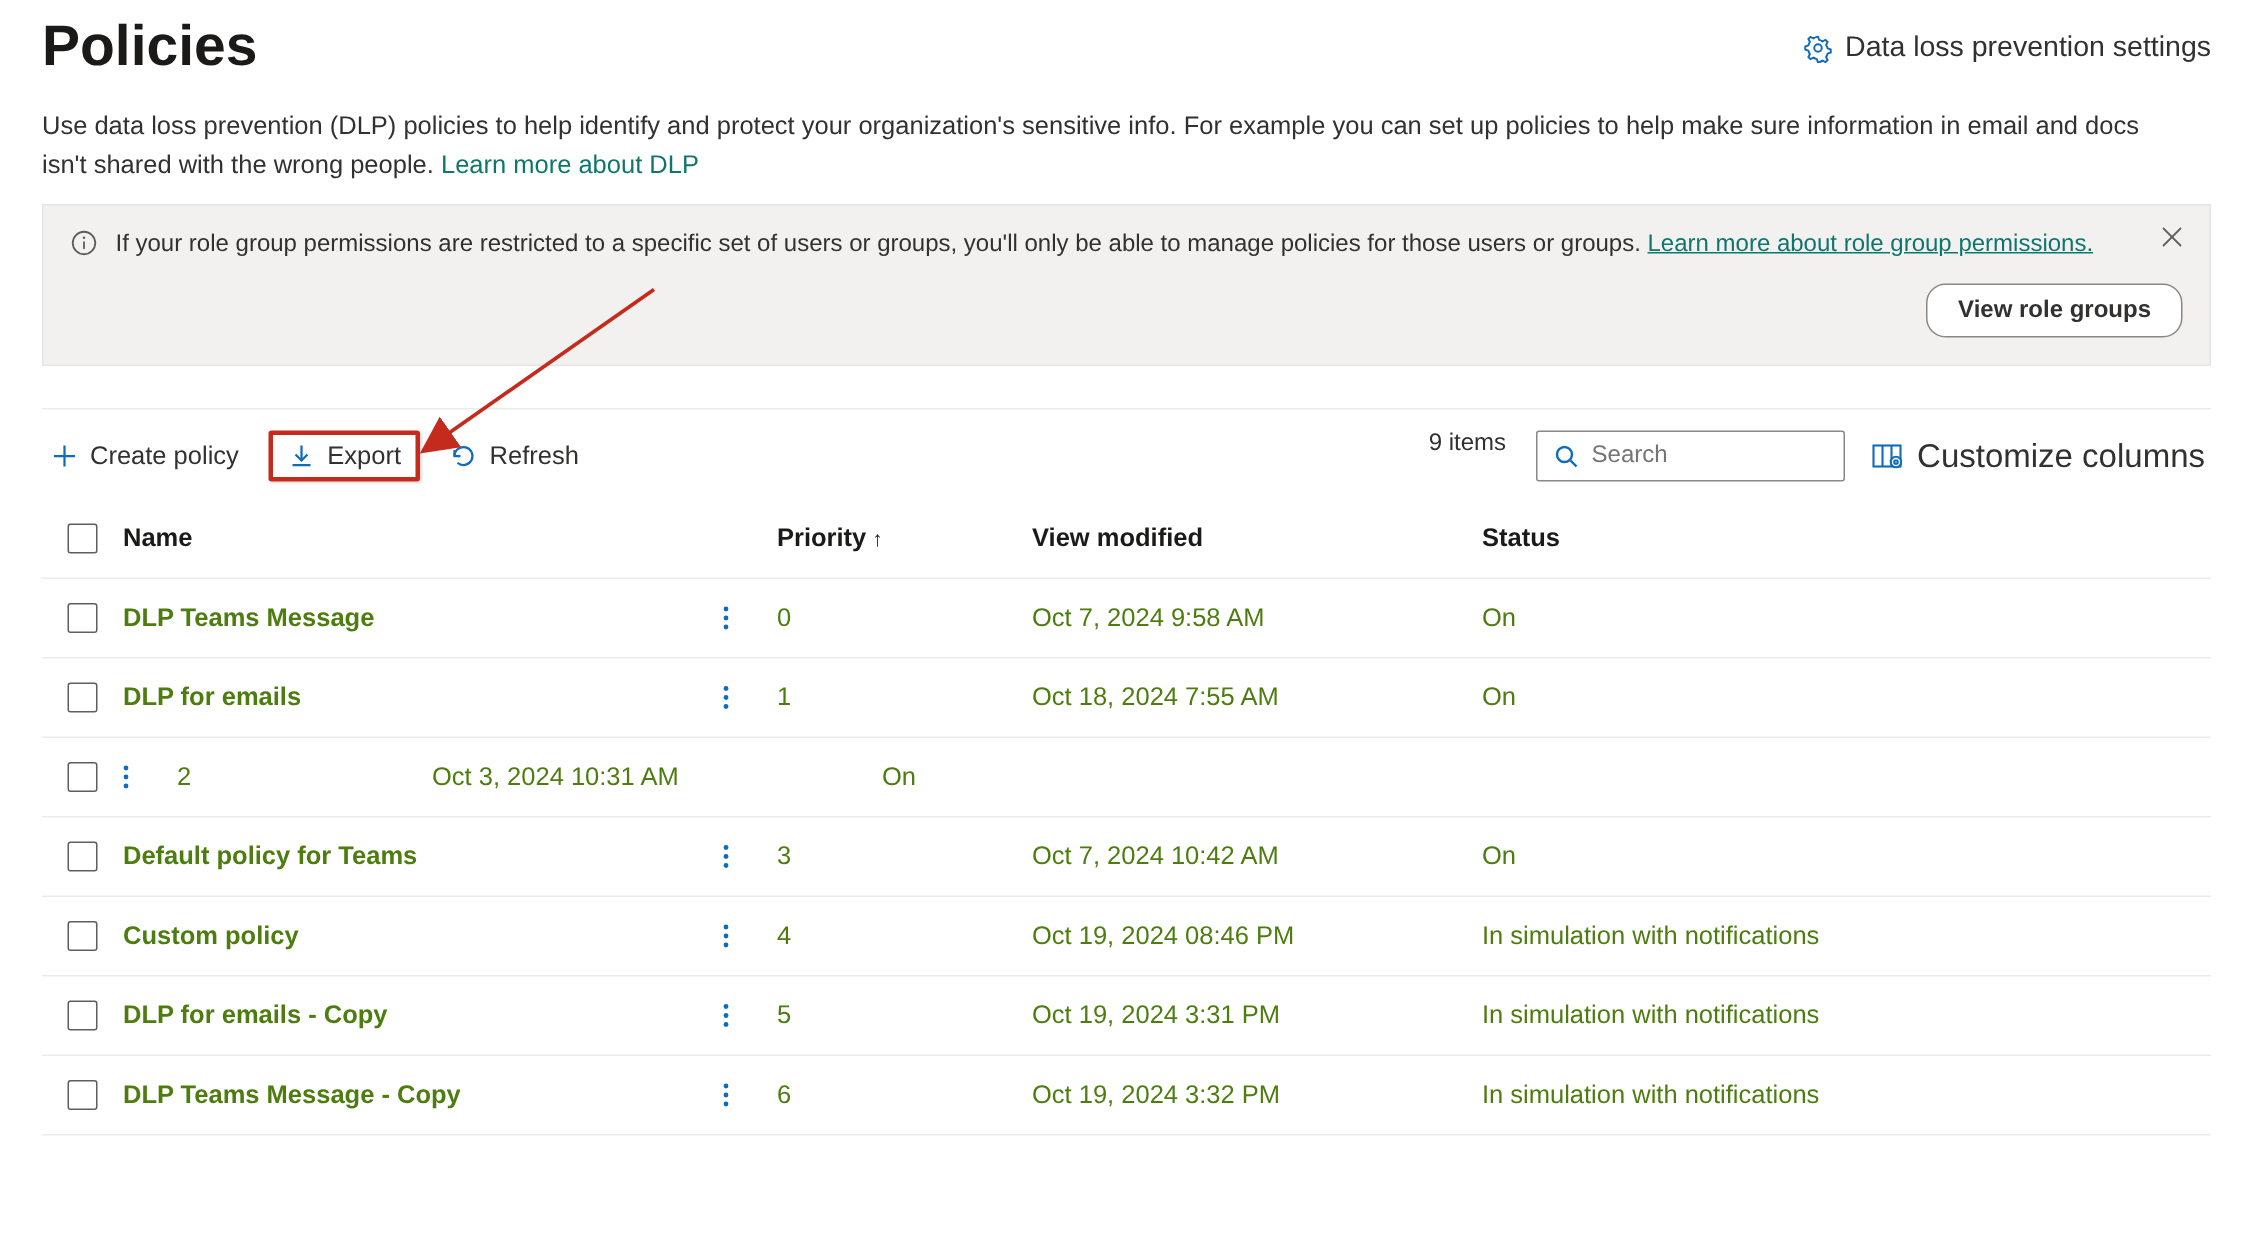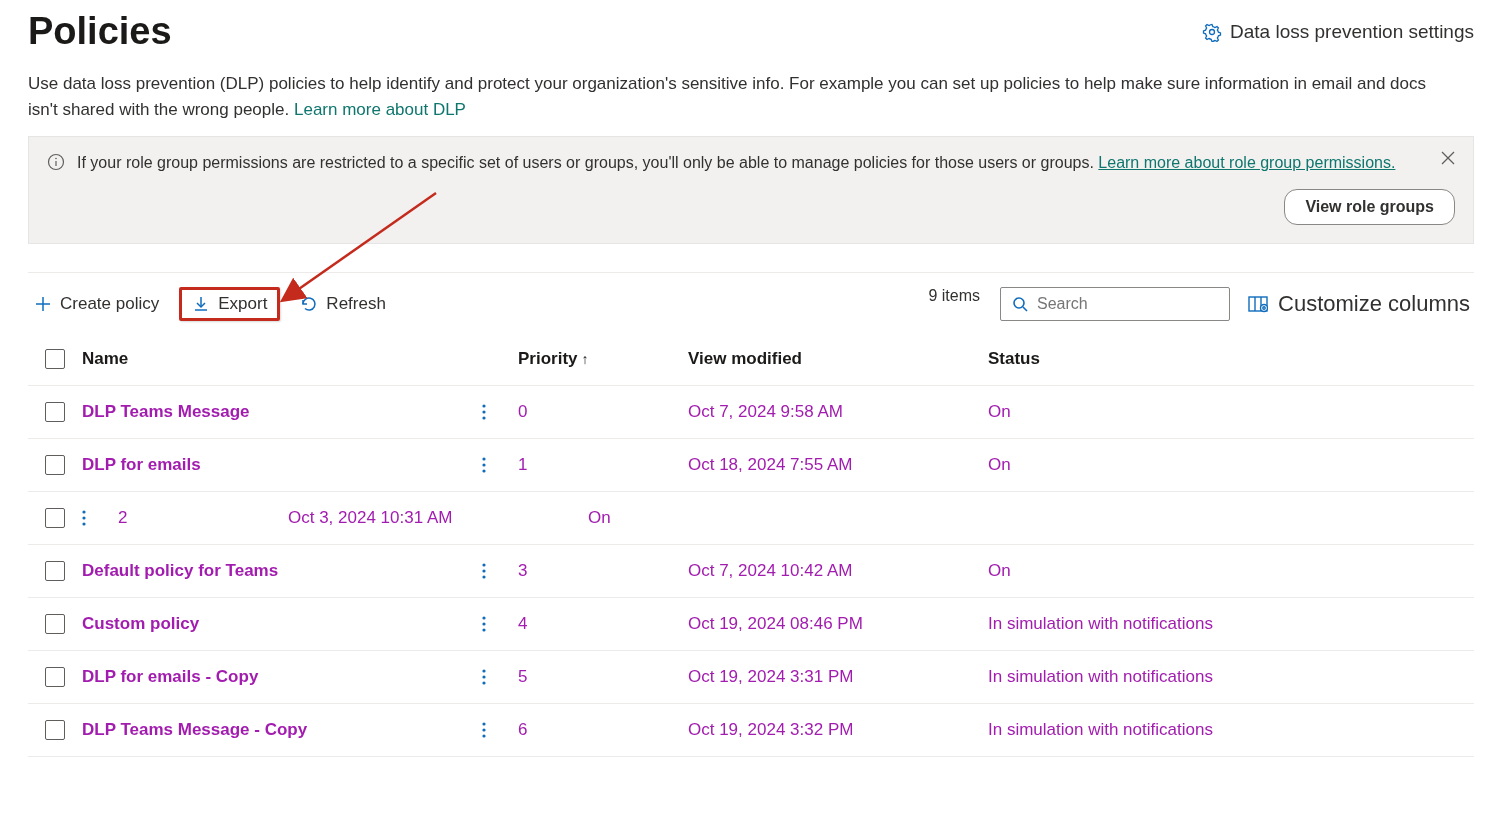--- a/index.html
+++ b/index.html
@@ -108,21 +108,21 @@
       color: #323130;
       margin-right: 6px;
     }
     .search-box {
       display: flex;
       align-items: center;
       gap: 8px;
       border: 1px solid #8a8886;
       border-radius: 2px;
       padding: 6px 10px;
-      width: 230px;
+      width: 206px;
     }
     .search-box input {
       border: none;
       outline: none;
       font-size: 16px;
       color: #605e5c;
       flex: 1;
       background: transparent;
     }
     .customize-cols {
@@ -144,21 +144,21 @@
       padding: 14px 0;
     }
     .grid-head {
       font-weight: 600;
       font-size: 17px;
       color: #1b1a19;
       padding-bottom: 16px;
     }
     .grid-row {
       font-size: 17px;
-      color: #a21caf;
+      color: #4d7c0f;
       padding: 16px 0;
     }
     .col-check { width: 54px; display:flex; justify-content:center; }
     .col-name { width: 400px; font-weight: 600; }
     .grid-head .col-name { font-weight: 600; }
     .col-kebab { width: 36px; color:#0f6cbd; cursor:pointer; }
     .col-priority { width: 170px; }
     .col-modified { width: 300px; }
     .col-status { flex: 1; }
     .checkbox {

